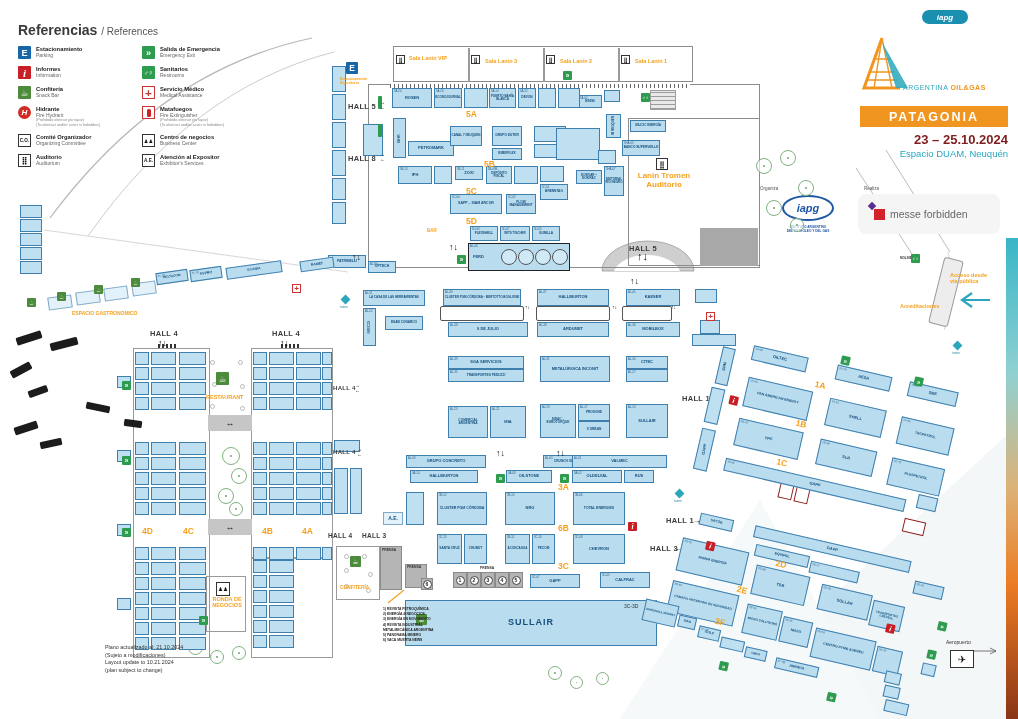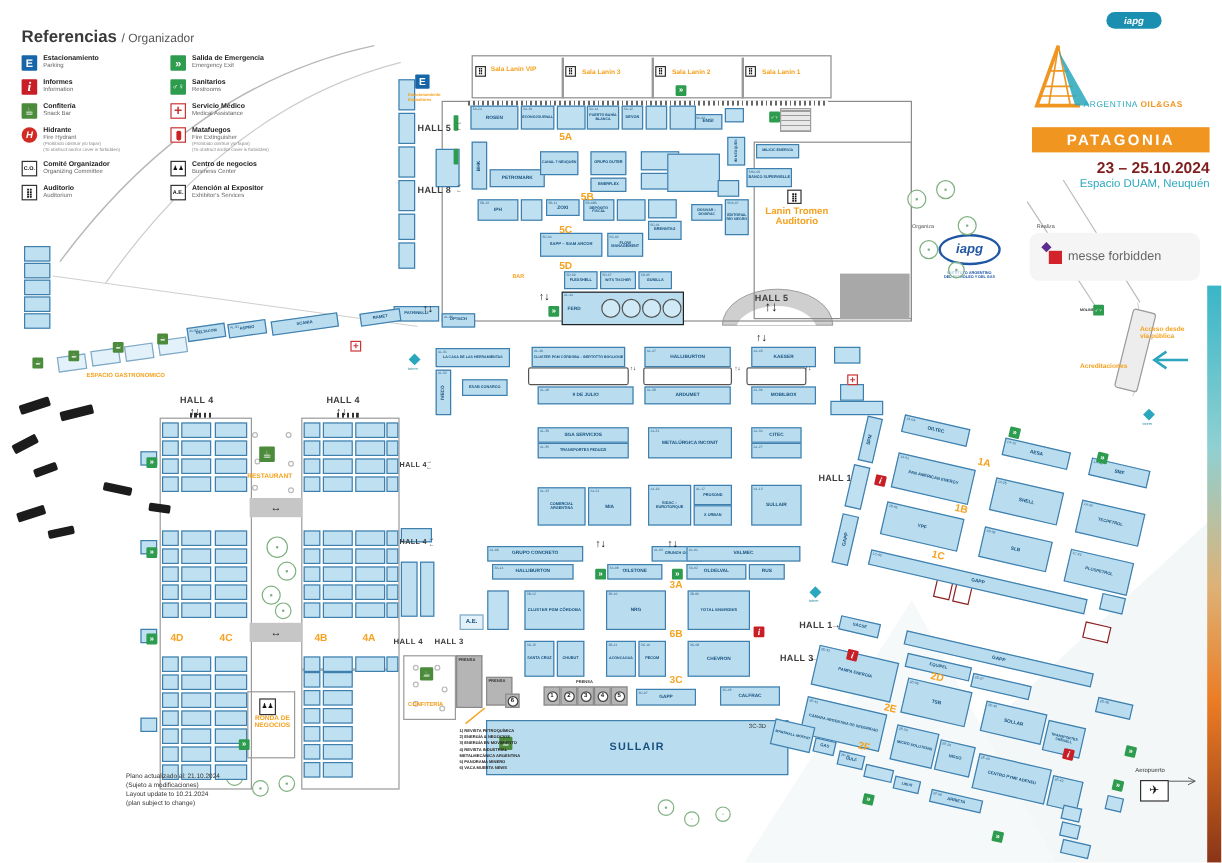--- a/index.html
+++ b/index.html
@@ -107,21 +107,21 @@
     <path d="M886 150 L950 252" stroke="#bbbbbb" stroke-width="1" fill="none"></path>
     <path d="M948 252 Q958 300 944 330" stroke="#cccccc" stroke-width="0.8" fill="none"></path>
     <path d="M602 271 A46 30 0 0 1 694 271 Z" fill="#cfcfcf" stroke="#9a9a9a" stroke-width="0.8"></path>
     <path d="M614 271 A34 21 0 0 1 680 271 Z" fill="#ffffff"></path>
     <path d="M990 300 L964 300 M972 293 L962 300 L972 307" stroke="#2aa7bd" stroke-width="2.2" fill="none"></path>
     <path d="M388 603 L404 590" stroke="#f5a21f" stroke-width="1.2" fill="none"></path>
     <path d="M950 651 L996 651 M990 648 L996 651 L990 654" stroke="#555555" stroke-width="0.8" fill="none"></path>
   </svg>
 
   <div id="legend">
-    <h1><span1>Referencias</span1> <span>/ Organizador</span></h1>
+    <h1><span1>Referencias</span1> <span>/ References</span></h1>
     <div class="lgcols" id="lgcols">
         <div class="lgcol">
           <div class="lgitem">
             <div class="ic ic-blue" style="font-size: 9.1px; left: 0px; top: 0px; width: 13px; height: 13px; position: relative; flex: 0 0 13px;">E</div>
             <div class="lgtxt">
               <div class="es">Estacionamiento</div>
               <div class="en">Parking</div>
             </div>
           </div>
           <div class="lgitem">

